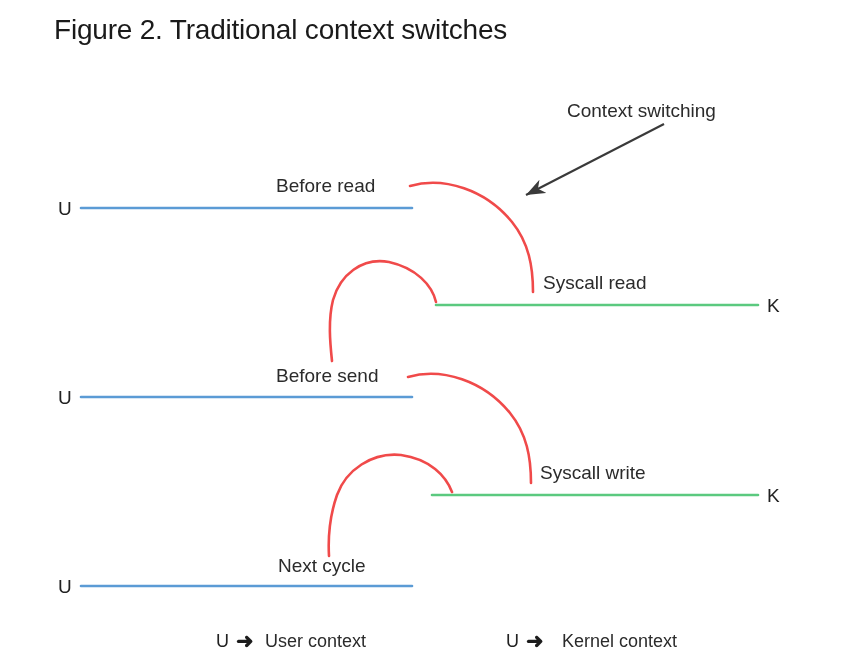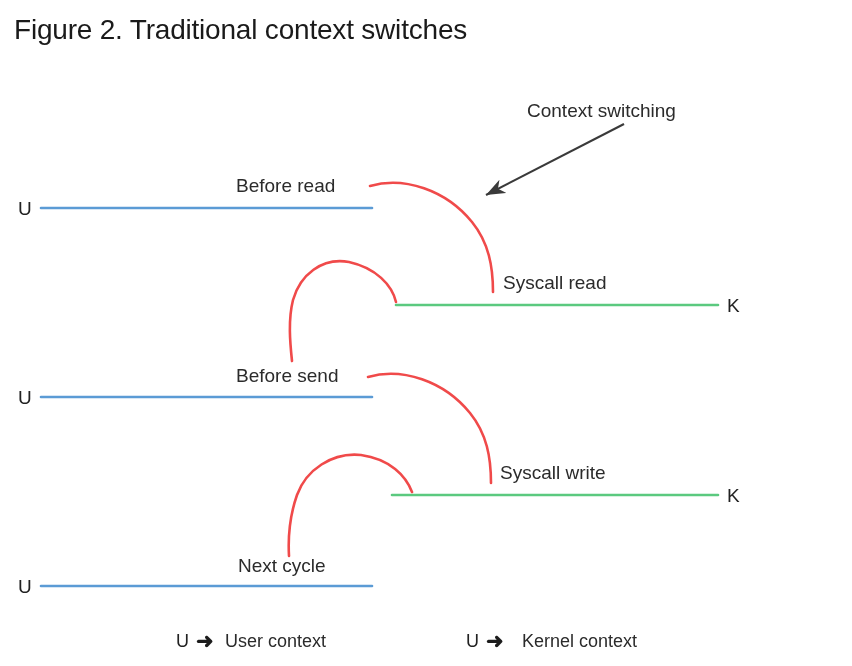--- a/index.html
+++ b/index.html
@@ -14,20 +14,21 @@
     font-family: "Liberation Sans", sans-serif;
     color: #222222;
     overflow: hidden;
     position: relative;
   }
   #figure-root {
     position: relative;
     width: 741px;
     height: 666px;
     background: #ffffff;
+    margin-left: 40px;
   }
   #figure-title {
     position: absolute;
     left: 14px;
     top: 14px;
     font-size: 28px;
     font-weight: 400;
     letter-spacing: -0.2px;
     color: #1a1a1a;
     white-space: nowrap;

